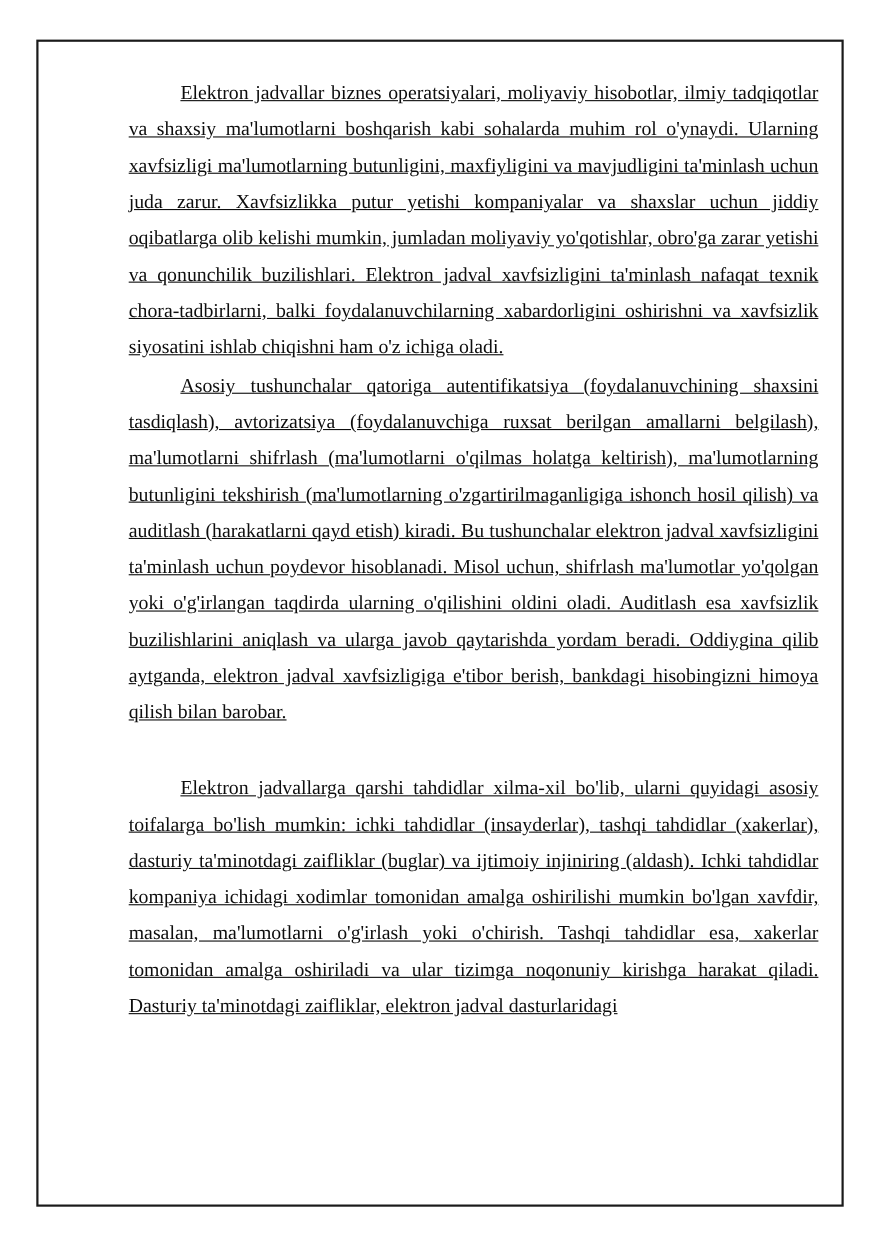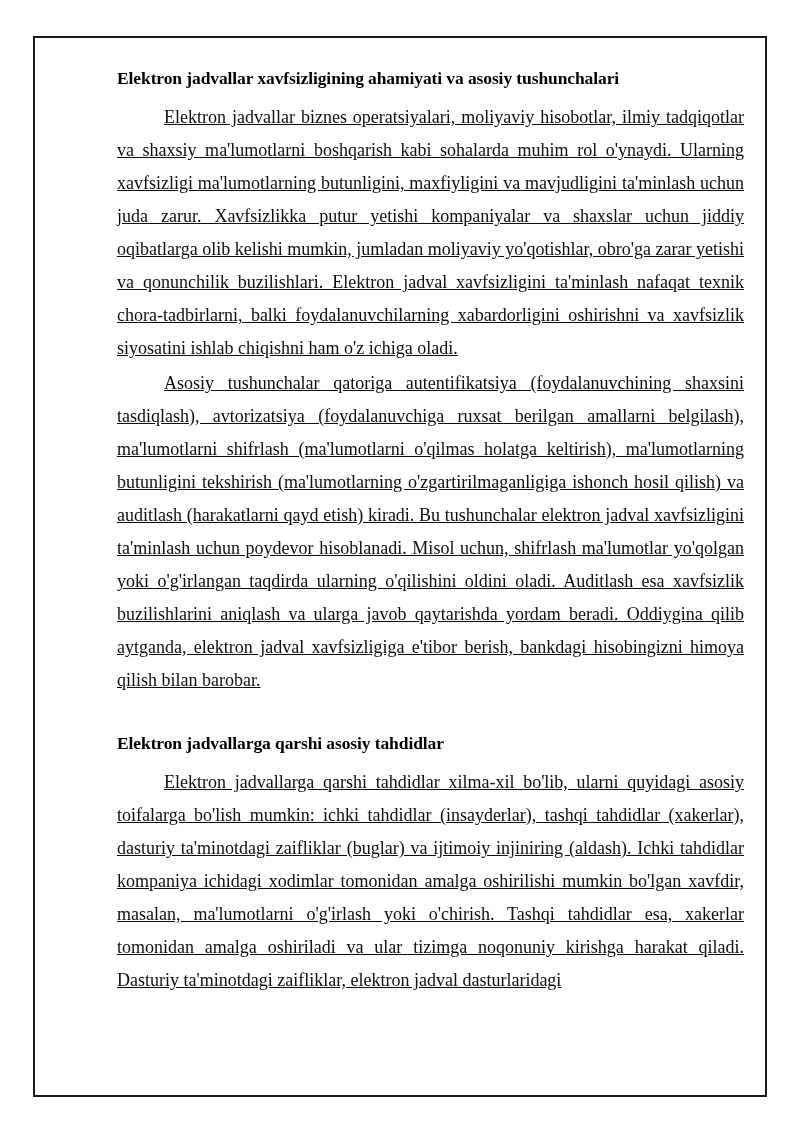--- a/index.html
+++ b/index.html
@@ -53,32 +53,30 @@
   .gap-between-paras { height: 2px; }
   .gap-before-heading2 { height: 30px; }
   .gap-after-heading2 { height: 6px; }
 </style>
 </head>
 <body>
 
 <div id="page">
   <div id="content">
 
-    <h2 class="heading">Elektron jadvallar xavfsizligining ahamiyati va asosiy tushunchalari</h2>
 
     <div class="gap-after-heading"></div>
 
     <p class="para">Elektron jadvallar biznes operatsiyalari, moliyaviy hisobotlar, ilmiy tadqiqotlar va shaxsiy ma'lumotlarni boshqarish kabi sohalarda muhim rol o'ynaydi. Ularning xavfsizligi ma'lumotlarning butunligini, maxfiyligini va mavjudligini ta'minlash uchun juda zarur. Xavfsizlikka putur yetishi kompaniyalar va shaxslar uchun jiddiy oqibatlarga olib kelishi mumkin, jumladan moliyaviy yo'qotishlar, obro'ga zarar yetishi va qonunchilik buzilishlari. Elektron jadval xavfsizligini ta'minlash nafaqat texnik chora-tadbirlarni, balki foydalanuvchilarning xabardorligini oshirishni va xavfsizlik siyosatini ishlab chiqishni ham o'z ichiga oladi.</p>
 
     <div class="gap-between-paras"></div>
 
     <p class="para">Asosiy tushunchalar qatoriga autentifikatsiya (foydalanuvchining shaxsini tasdiqlash), avtorizatsiya (foydalanuvchiga ruxsat berilgan amallarni belgilash), ma'lumotlarni shifrlash (ma'lumotlarni o'qilmas holatga keltirish), ma'lumotlarning butunligini tekshirish (ma'lumotlarning o'zgartirilmaganligiga ishonch hosil qilish) va auditlash (harakatlarni qayd etish) kiradi. Bu tushunchalar elektron jadval xavfsizligini ta'minlash uchun poydevor hisoblanadi. Misol uchun, shifrlash ma'lumotlar yo'qolgan yoki o'g'irlangan taqdirda ularning o'qilishini oldini oladi. Auditlash esa xavfsizlik buzilishlarini aniqlash va ularga javob qaytarishda yordam beradi. Oddiygina qilib aytganda, elektron jadval xavfsizligiga e'tibor berish, bankdagi hisobingizni himoya qilish bilan barobar.</p>
 
     <div class="gap-before-heading2"></div>
 
-    <h2 class="heading">Elektron jadvallarga qarshi asosiy tahdidlar</h2>
 
     <div class="gap-after-heading2"></div>
 
     <p class="para">Elektron jadvallarga qarshi tahdidlar xilma-xil bo'lib, ularni quyidagi asosiy toifalarga bo'lish mumkin: ichki tahdidlar (insayderlar), tashqi tahdidlar (xakerlar), dasturiy ta'minotdagi zaifliklar (buglar) va ijtimoiy injiniring (aldash). Ichki tahdidlar kompaniya ichidagi xodimlar tomonidan amalga oshirilishi mumkin bo'lgan xavfdir, masalan, ma'lumotlarni o'g'irlash yoki o'chirish. Tashqi tahdidlar esa, xakerlar tomonidan amalga oshiriladi va ular tizimga noqonuniy kirishga harakat qiladi. Dasturiy ta'minotdagi zaifliklar, elektron jadval dasturlaridagi</p>
 
   </div>
 </div>
 
 </body></html>

